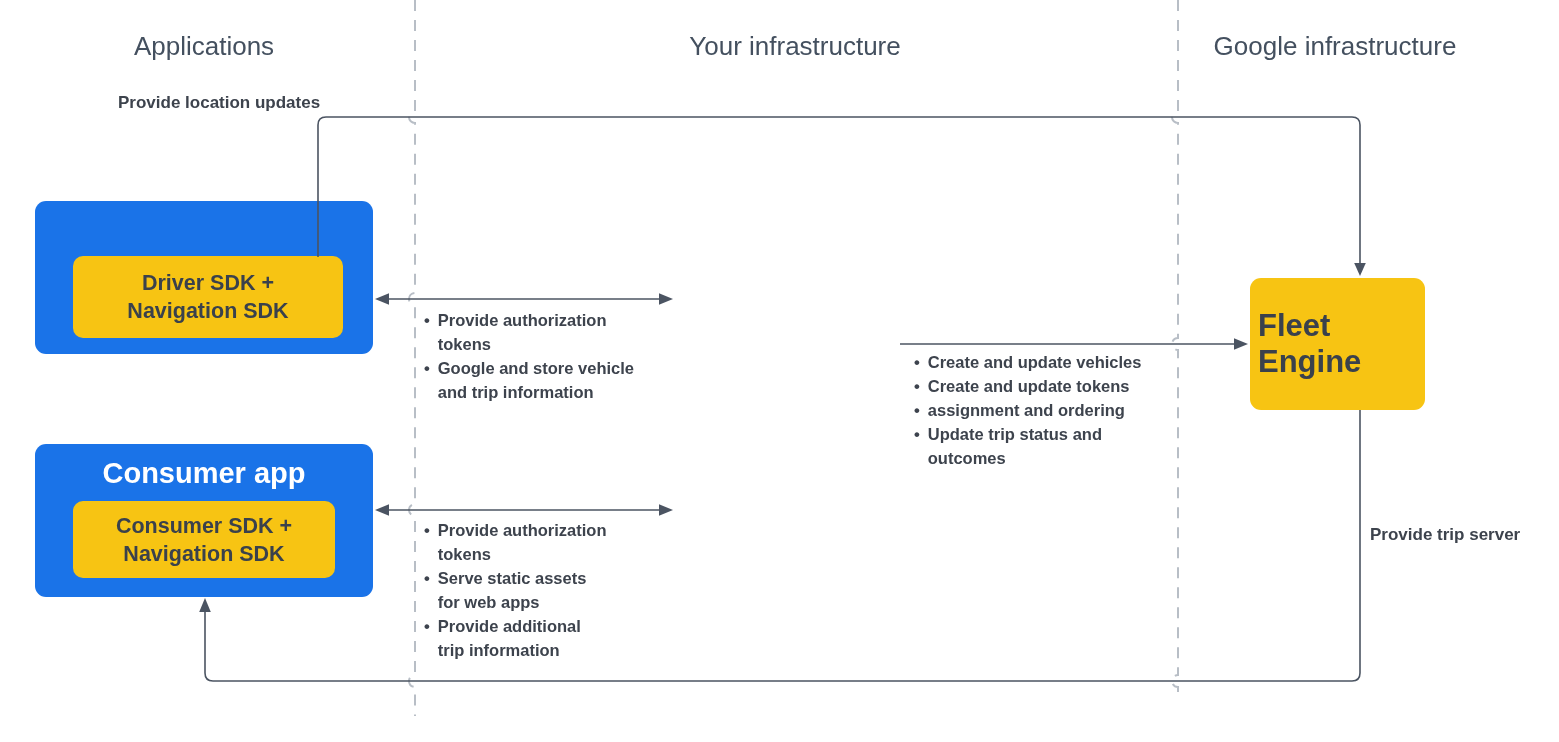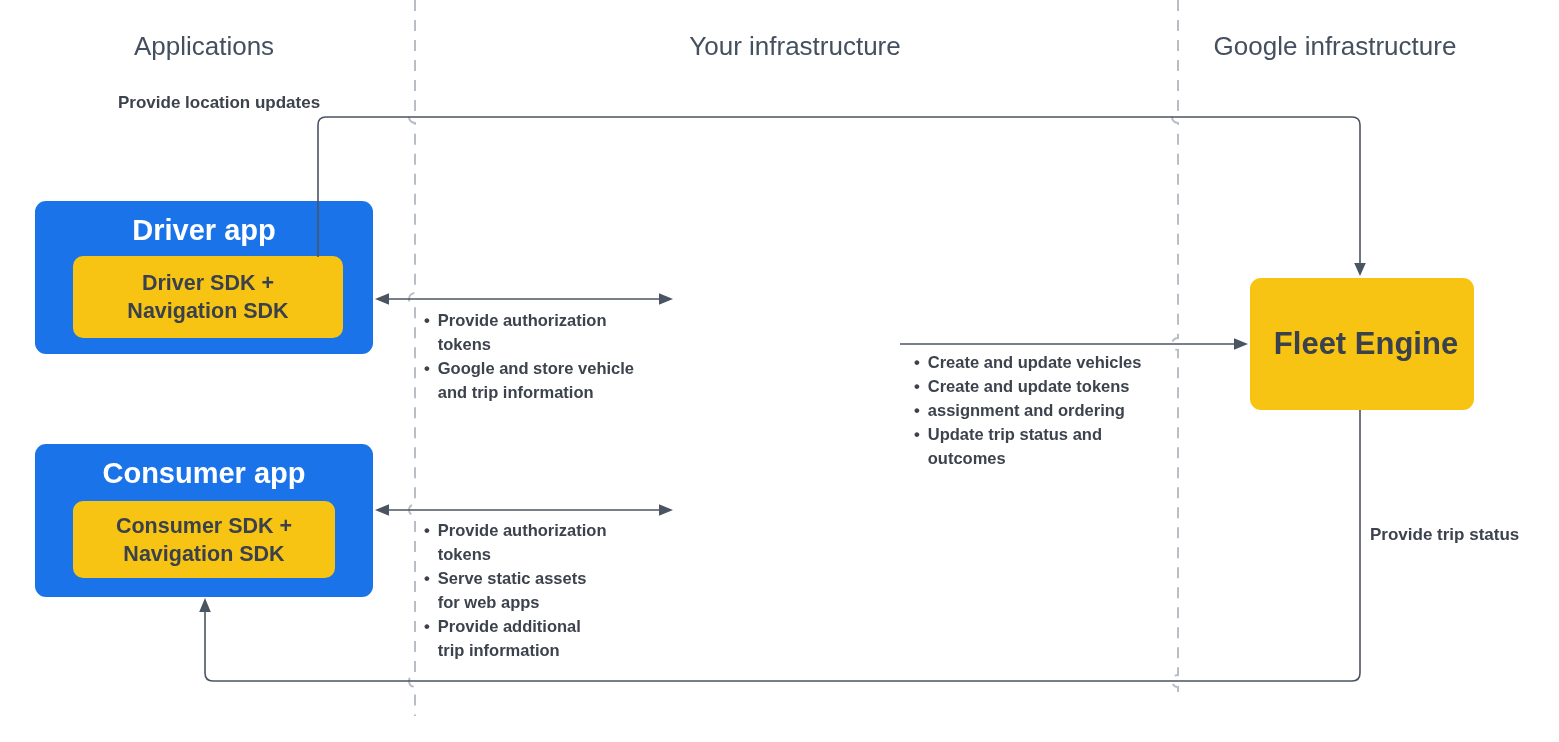--- a/index.html
+++ b/index.html
@@ -35,21 +35,21 @@
   .sdk-box{position:absolute;left:38px;background:var(--yellow);border-radius:10px;
     display:flex;flex-direction:column;justify-content:center;text-align:center;
     color:var(--text-dark);font-size:21.5px;line-height:28px;font-weight:700;}
   .app-box.driver .sdk-box{top:55px;width:270px;height:82px;justify-content:center;}
   .app-box.consumer .sdk-box{top:57px;width:262px;height:77px;}
 
   .server-box{position:absolute;left:675px;top:174px;width:225px;height:379px;
     background:var(--blue);border-radius:11px;}
   .server-box .title{margin-top:16px;text-align:center;color:var(--white);font-size:29px;font-weight:700;}
 
-  .fleet-box{position:absolute;left:1250px;top:278px;width:224px;height:132px;
+  .fleet-box{position:absolute;left:1250px;top:278px;width:175px;height:132px;
     background:var(--yellow);border-radius:11px;display:flex;align-items:center;justify-content:center;
     color:var(--text-dark);font-size:31px;font-weight:700;padding-left:8px;}
 
   ul.bullets{position:absolute;list-style:none;font-size:16.5px;line-height:24px;
     font-weight:700;color:var(--text-bullet);}
   ul.bullets.list-a{left:424px;top:308px;width:240px;}
   ul.bullets.list-b{left:914px;top:350px;width:280px;}
   ul.bullets.list-c{left:424px;top:518px;width:240px;}
   ul.bullets li{display:flex;}
   ul.bullets .dot{flex:none;margin-right:8px;}
@@ -63,24 +63,23 @@
 </head>
 <body>
 
 <div class="canvas">
 
   <div class="col-header yours">Your infrastructure</div>
   <div class="col-header apps">Applications</div>
   <div class="col-header google">Google infrastructure</div>
 
   <div class="edge-label loc">Provide location updates</div>
-  <div class="edge-label trip">Provide trip status</div>
+  <div class="edge-label trip">Provide trip server</div>
 
   <div class="app-box driver">
-    <div class="title">Driver app</div>
     <div class="sdk-box">
       <span>Driver SDK +</span>
       <span>Navigation SDK</span>
     </div>
   </div>
 
   <div class="app-box consumer">
     <div class="title">Consumer app</div>
     <div class="sdk-box">
       <span>Consumer SDK +</span>

